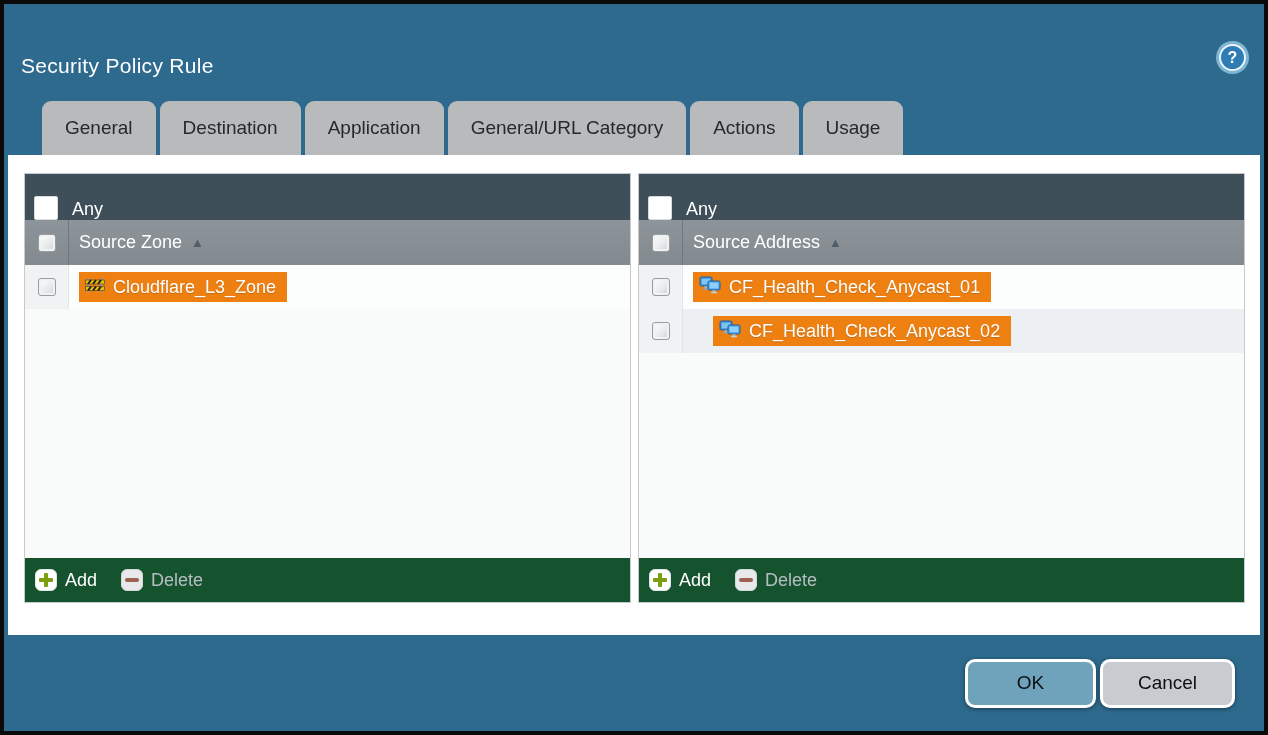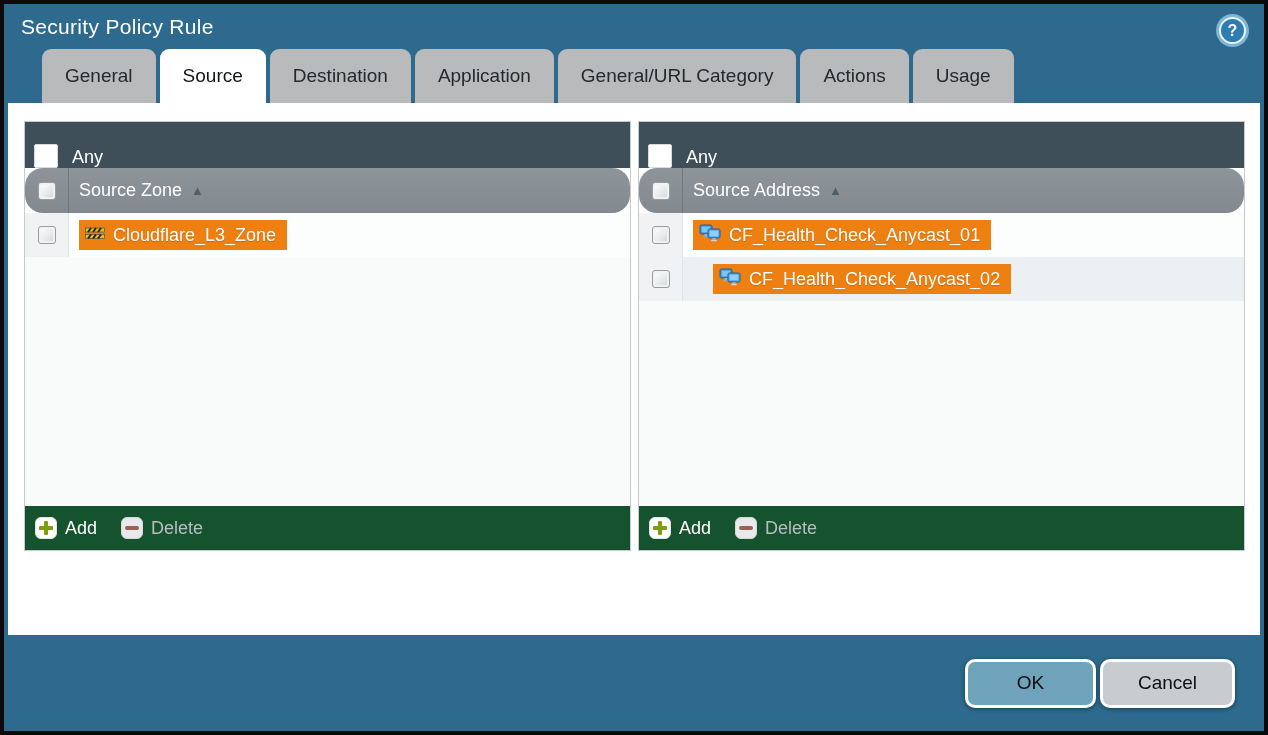--- a/index.html
+++ b/index.html
@@ -3,42 +3,42 @@
 <meta charset="utf-8">
 <style>
   * { margin:0; padding:0; box-sizing:border-box; }
   html,body { width:1268px; height:735px; }
   body { font-family:"Liberation Sans", sans-serif; background:#000; }
 
   .window { width:1268px; height:735px; background:#0a0a0a; padding:4px; }
   .dialog { width:100%; height:100%; background:#2d6a8d; display:flex; flex-direction:column; position:relative; }
 
   
-  .titlebar { height:45px; display:flex; align-items:center; padding-left:17px; position:relative; }
+  .titlebar { height:70px; display:flex; align-items:center; padding-left:17px; position:relative;margin-top:27px; }
   .titlebar .title { color:#fff; font-size:21px; font-weight:400; letter-spacing:.3px; }
   .help-icon { position:absolute; right:18px; top:13px; width:27px; height:27px; border-radius:50%;
     background:#2f7cb3; border:2px solid #eaf4fa; box-shadow:0 0 0 3px #7fb5d4;
     color:#fff; font-size:16px; font-weight:bold; display:flex; align-items:center; justify-content:center; cursor:pointer; }
 
   
   .tabs { height:54px; display:flex; align-items:stretch; padding-left:10px; gap:4px;margin-left:28px; }
   .tab { background:#b8babc; border-radius:9px 9px 0 0; padding:0 23px; display:flex; align-items:center;
     font-size:19px; color:#26292b; cursor:pointer; white-space:nowrap; }
   .tab.active { background:#fff; color:#141618; }
 
   
   .content { flex:1; background:#fff; margin:0 4px; padding:18px 15px 0 16px; overflow:hidden; }
   .panels { display:flex; gap:7px; }
   .panel { flex:1; height:430px; display:flex; flex-direction:column; border:1px solid #c6cacc; }
 
   .any-bar { height:46px; background:#3e4f59; display:flex; align-items:flex-end; padding-left:9px; flex:none; }
   .any-label { color:#fff; font-size:18px; margin-left:14px; }
   .cb-any { width:24px; height:24px; background:#fff; border:1px solid #d9dcde; border-radius:2px; cursor:pointer; }
 
-  .col-header { height:45px; background:linear-gradient(#8d959b,#828a90); display:flex; align-items:center; color:#fff; flex:none;border-radius:18px; }
+  .col-header { height:45px; background:linear-gradient(#8d959b,#828a90); display:flex; align-items:center; color:#fff; flex:none; }
   .cb-col-hd { width:44px; height:100%; display:flex; align-items:center; justify-content:center; border-right:1px solid #6f7880; flex:none; }
   .col-title { font-size:18px; margin-left:10px; }
   .sort-icon { font-size:13px; color:#4e5f6a; margin-left:9px; }
 
   .cb3d { width:18px; height:18px; border:1px solid #979da1; border-radius:3px;
     background:linear-gradient(135deg,#ffffff 0%,#e9ebec 55%,#cfd2d4 100%);
     box-shadow:inset 0 0 0 2px #f1f3f3; cursor:pointer; }
 
   .list { flex:1; background:#f9fafa; overflow:hidden; }
   .row { height:44px; display:flex; align-items:center; }
@@ -74,21 +74,20 @@
 <div class="window">
   <div class="dialog">
 
     <div class="titlebar">
       <span class="title">Security Policy Rule</span>
       <div class="help-icon">?</div>
     </div>
 
     <div class="tabs">
       <div class="tab">General</div>
-      <div class="tab active">Source</div>
       <div class="tab">Destination</div>
       <div class="tab">Application</div>
       <div class="tab">General/URL Category</div>
       <div class="tab">Actions</div>
       <div class="tab">Usage</div>
     </div>
 
     <div class="content">
       <div class="panels">
 

